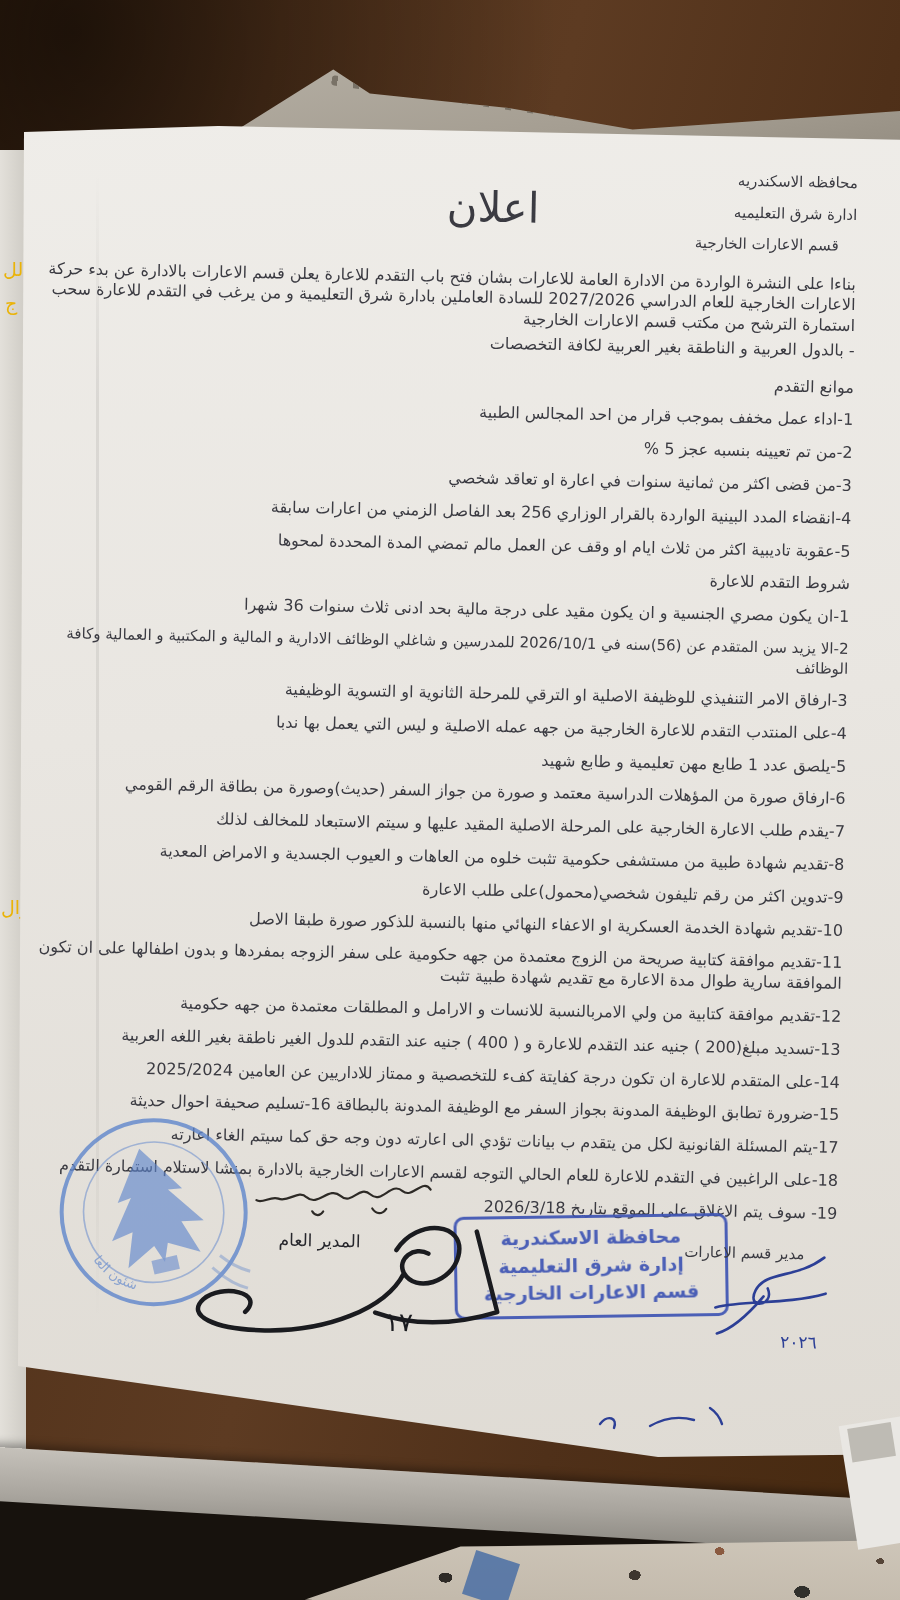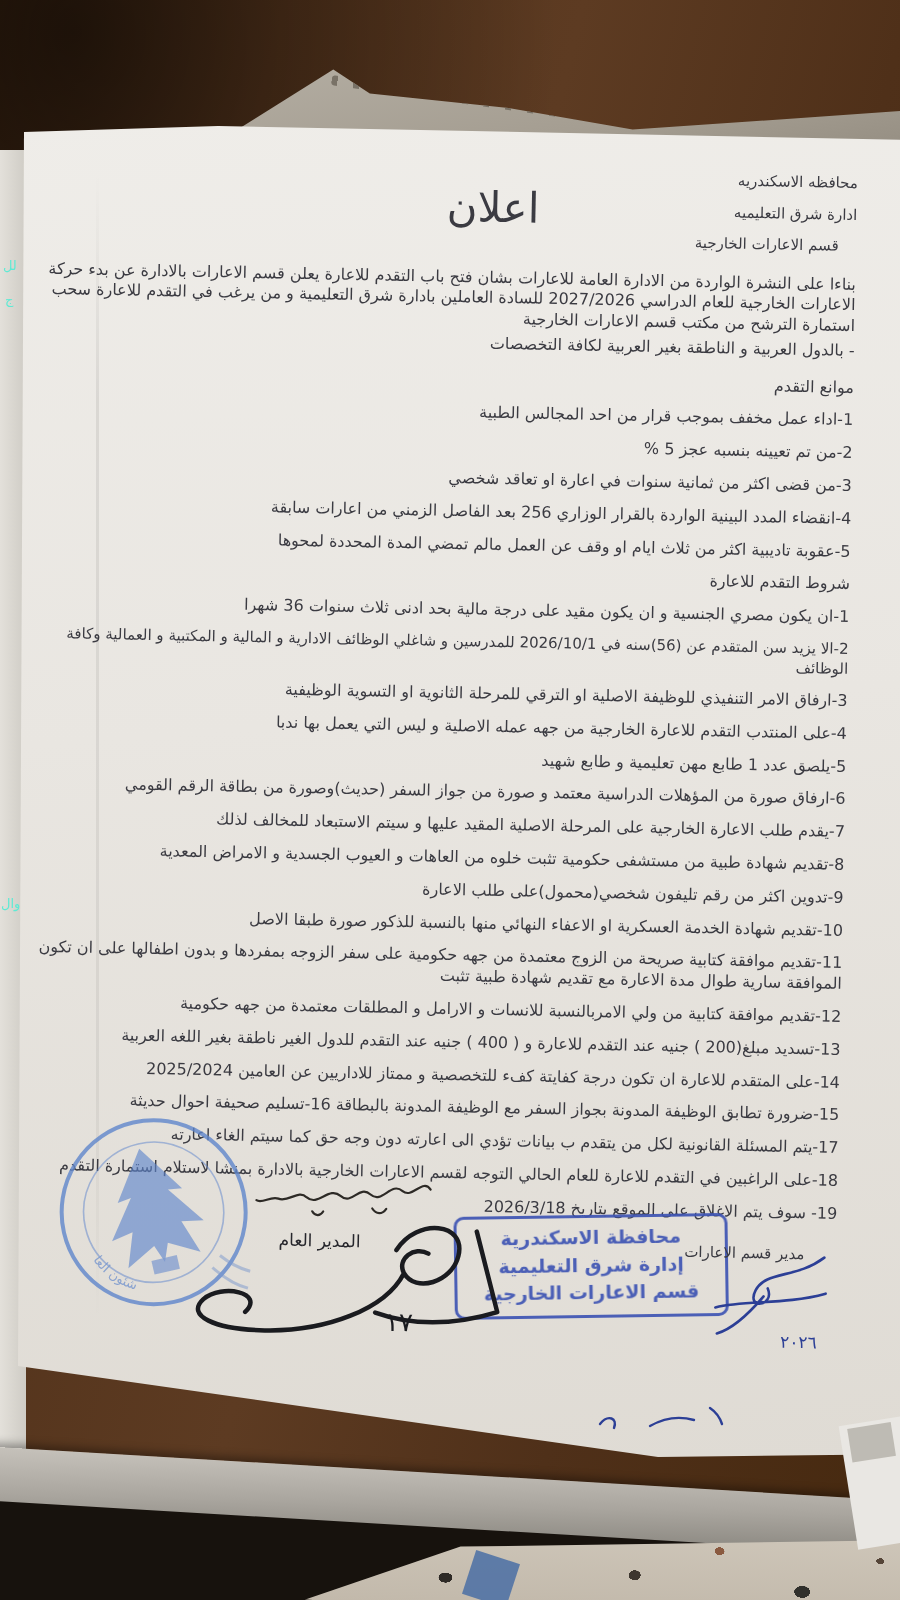--- a/index.html
+++ b/index.html
@@ -33,21 +33,21 @@
 
   
   #notebook{left:180px;top:60px;width:730px;height:120px;background:
       linear-gradient(170deg,#b5afa4 0%,#a59e92 55%,#8f887c 100%);
       clip-path:polygon(0 88%,21% 8%,26% 28%,45% 40%,62% 58%,100% 42%,100% 100%,1% 100%);}
   #notebook .perf{position:absolute;left:150px;top:38px;width:330px;height:10px;
       background:repeating-linear-gradient(90deg,#6b6459 0 6px,transparent 6px 22px);
       transform:rotate(8deg);border-radius:3px;opacity:.8;}
   
   #sliver{left:0;top:150px;width:26px;height:1310px;background:linear-gradient(90deg,#e3e0da,#cfccc5);}
-  .frag{position:absolute;color:#5eead4;font-size:13px;}
+  .frag{position:absolute;color:#eab308;font-size:19px;}
 
   
   #paper{left:18px;top:112px;width:900px;height:1345px;
       background:linear-gradient(176deg,#efede9 0%,#e9e6e1 45%,#dfdbd4 100%);
       clip-path:polygon(6px 20px,200px 14px,100% 28px,100% 1342px,640px 1345px,0 1254px);}
   #paper .crease{position:absolute;left:78px;top:60px;width:3px;height:1150px;
       background:linear-gradient(rgba(0,0,0,0),rgba(0,0,0,.08) 20%,rgba(0,0,0,.06) 80%,rgba(0,0,0,0));}
   #content{position:absolute;inset:0;direction:rtl;transform:rotate(1.15deg);
       transform-origin:40px 60px;color:#3b3b42;padding:46px 60px 0 30px;box-sizing:border-box;
       font-size:16px;line-height:1.3;}

